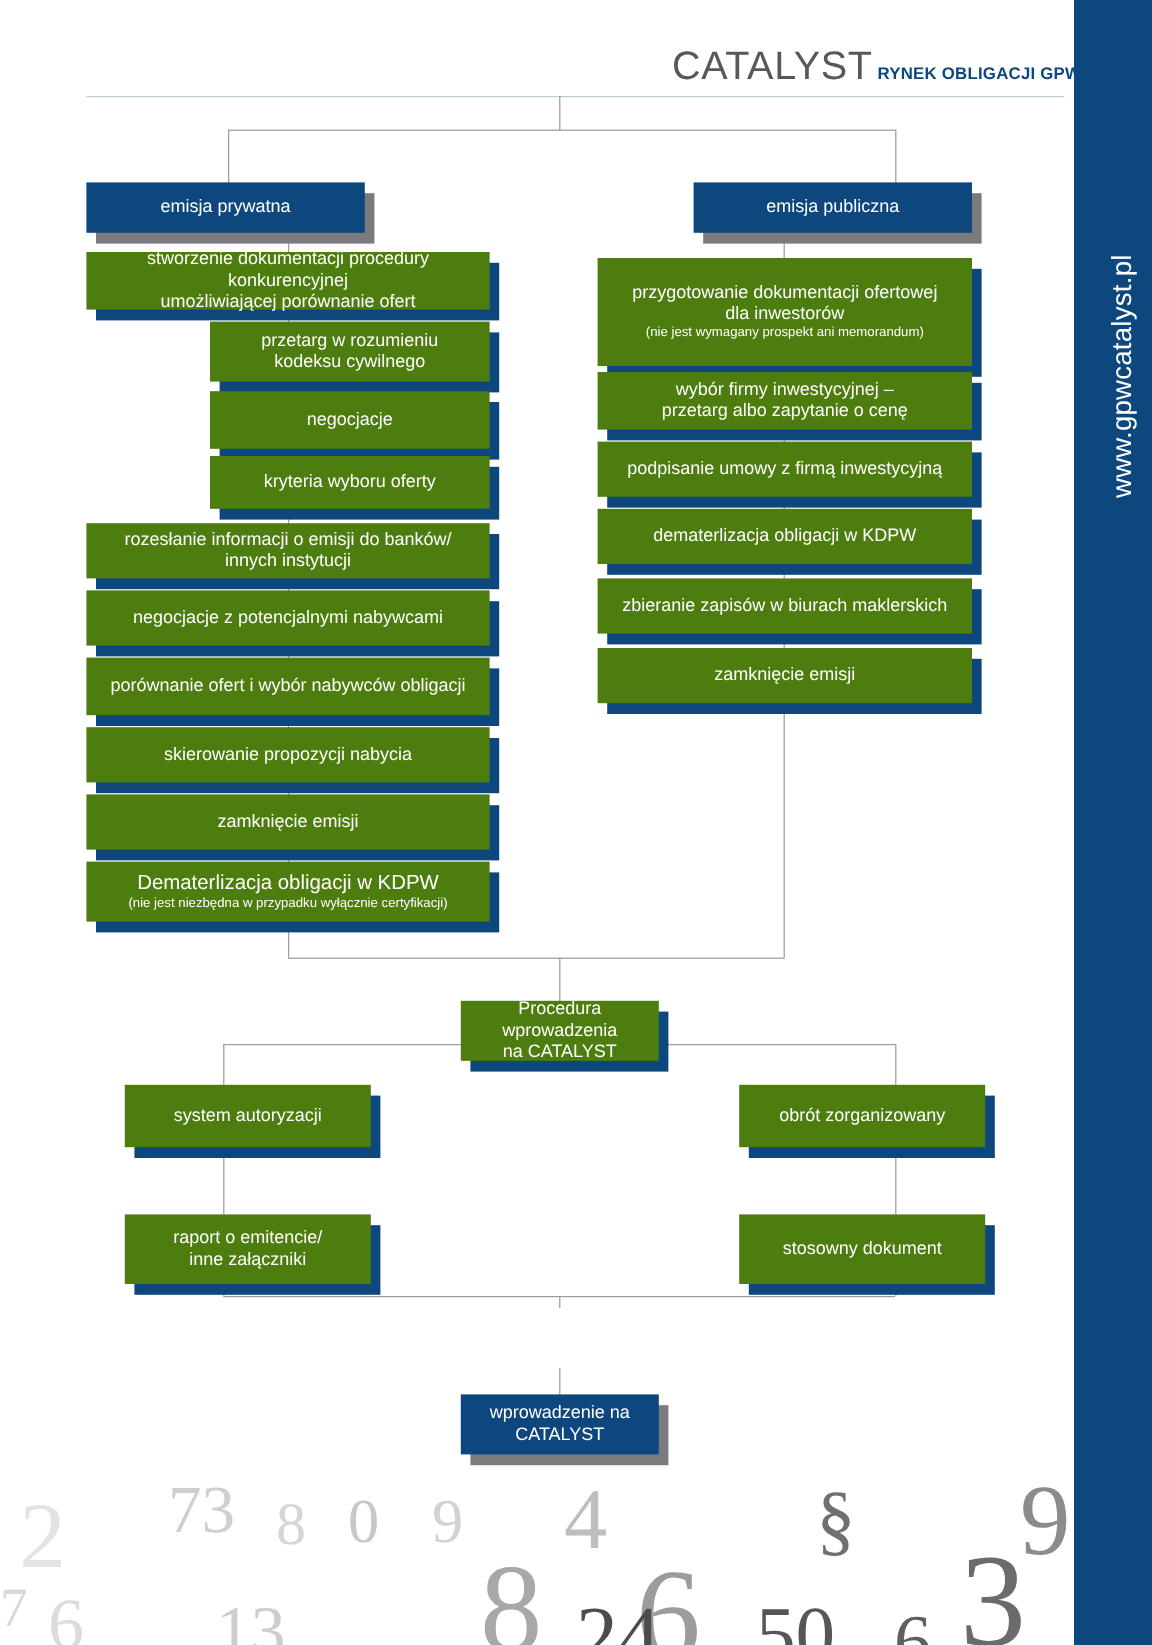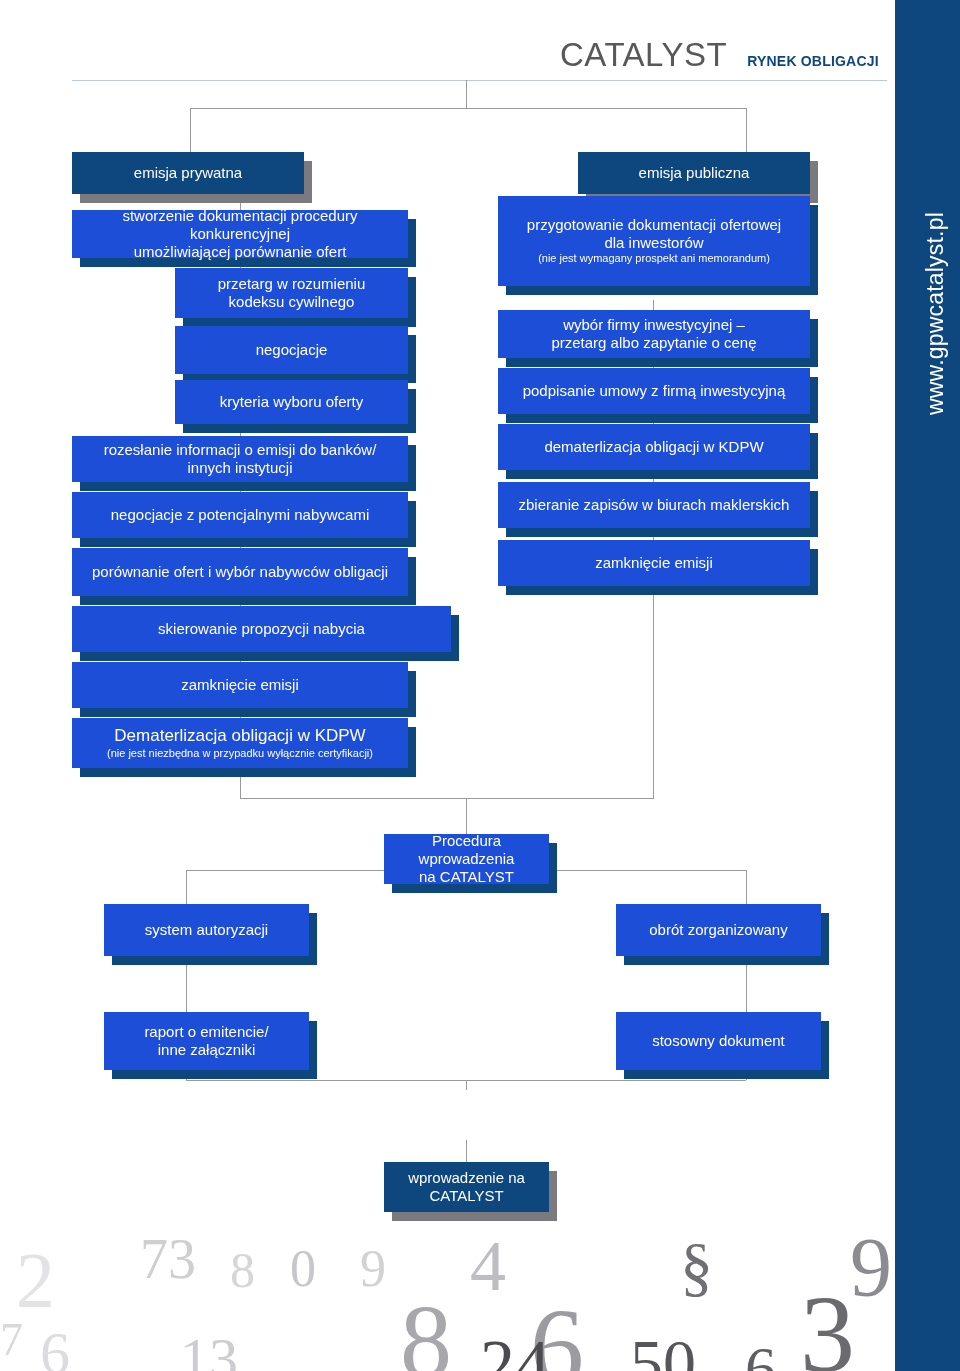--- a/index.html
+++ b/index.html
@@ -23,41 +23,41 @@
   
   .brand{
     position:absolute;left:560px;top:36px;width:300px;height:40px;
     text-align:right;white-space:nowrap;
   }
   .brand-main{
     font-size:33px;color:#58585b;letter-spacing:.5px;font-weight:400;
     font-family:"Liberation Sans","DejaVu Sans",sans-serif;
   }
   .brand-sub{
-    font-size:14px;color:#0d477e;font-weight:bold;letter-spacing:.2px;margin-left:20px;
+    font-size:14px;color:#0d477e;font-weight:bold;letter-spacing:.2px;margin-left:4px;
   }
   .header-rule{
     position:absolute;left:72px;top:80px;width:815px;height:1px;background:#b9ccd9;
   }
 
   
   .ln{position:absolute;background:#9a9a9e;}
   .vln{width:1px;}
   .hln{height:1px;}
 
   
   .box{
     position:absolute;box-sizing:border-box;
     display:flex;align-items:center;justify-content:center;
     text-align:center;color:#ffffff;line-height:1.18;
     font-size:15px;padding:4px 10px;
   }
   .box .t2{display:block;}
   .box .small{display:block;font-size:11px;line-height:1.25;margin-top:1px;}
-  .gray{background:#1d4ed8;box-shadow:8px 9px 0 0 #0d477e;}
+  .gray{background:#4d7c0f;box-shadow:8px 9px 0 0 #0d477e;}
   .blue{background:#0d477e;box-shadow:8px 9px 0 0 #7b7b7f;}
 
   .wm{
     position:absolute;left:0;top:1195px;width:895px;height:176px;
     overflow:hidden;pointer-events:none;
   }
   .wm span{position:absolute;font-family:"Liberation Serif","DejaVu Serif",serif;color:#9b9b9f;}
   .pageno{
     position:absolute;left:0;top:1325px;width:895px;text-align:center;
     font-size:17px;color:#4a4a4e;letter-spacing:1px;
@@ -167,40 +167,40 @@
   </div>
 
   <div class="box gray" style="left:72px;top:492px;width:336px;height:46px;">
     <span>negocjacje z potencjalnymi nabywcami</span>
   </div>
 
   <div class="box gray" style="left:72px;top:548px;width:336px;height:48px;">
     <span>porównanie ofert i wybór nabywców obligacji</span>
   </div>
 
-  <div class="box gray" style="left:72px;top:606px;width:379px;height:46px;">
+  <div class="box gray" style="left:72px;top:606px;width:336px;height:46px;">
     <span>skierowanie propozycji nabycia</span>
   </div>
 
   <div class="box gray" style="left:72px;top:662px;width:336px;height:46px;">
     <span>zamknięcie emisji</span>
   </div>
 
   <div class="box gray" style="left:72px;top:718px;width:336px;height:50px;">
     <span>
       <span class="t2" style="font-size:17px;">Dematerlizacja obligacji w KDPW</span>
       <span class="small">(nie jest niezbędna w przypadku wyłącznie certyfikacji)</span>
     </span>
   </div>
 
   <div class="box blue" style="left:578px;top:152px;width:232px;height:42px;">
     <span>emisja publiczna</span>
   </div>
 
-  <div class="box gray" style="left:498px;top:196px;width:312px;height:90px;">
+  <div class="box gray" style="left:498px;top:215px;width:312px;height:90px;">
     <span>
       <span class="t2">przygotowanie dokumentacji ofertowej</span>
       <span class="t2">dla inwestorów</span>
       <span class="small">(nie jest wymagany prospekt ani memorandum)</span>
     </span>
   </div>
 
   <div class="box gray" style="left:498px;top:310px;width:312px;height:48px;">
     <span>
       <span class="t2">wybór firmy inwestycyjnej –</span>

